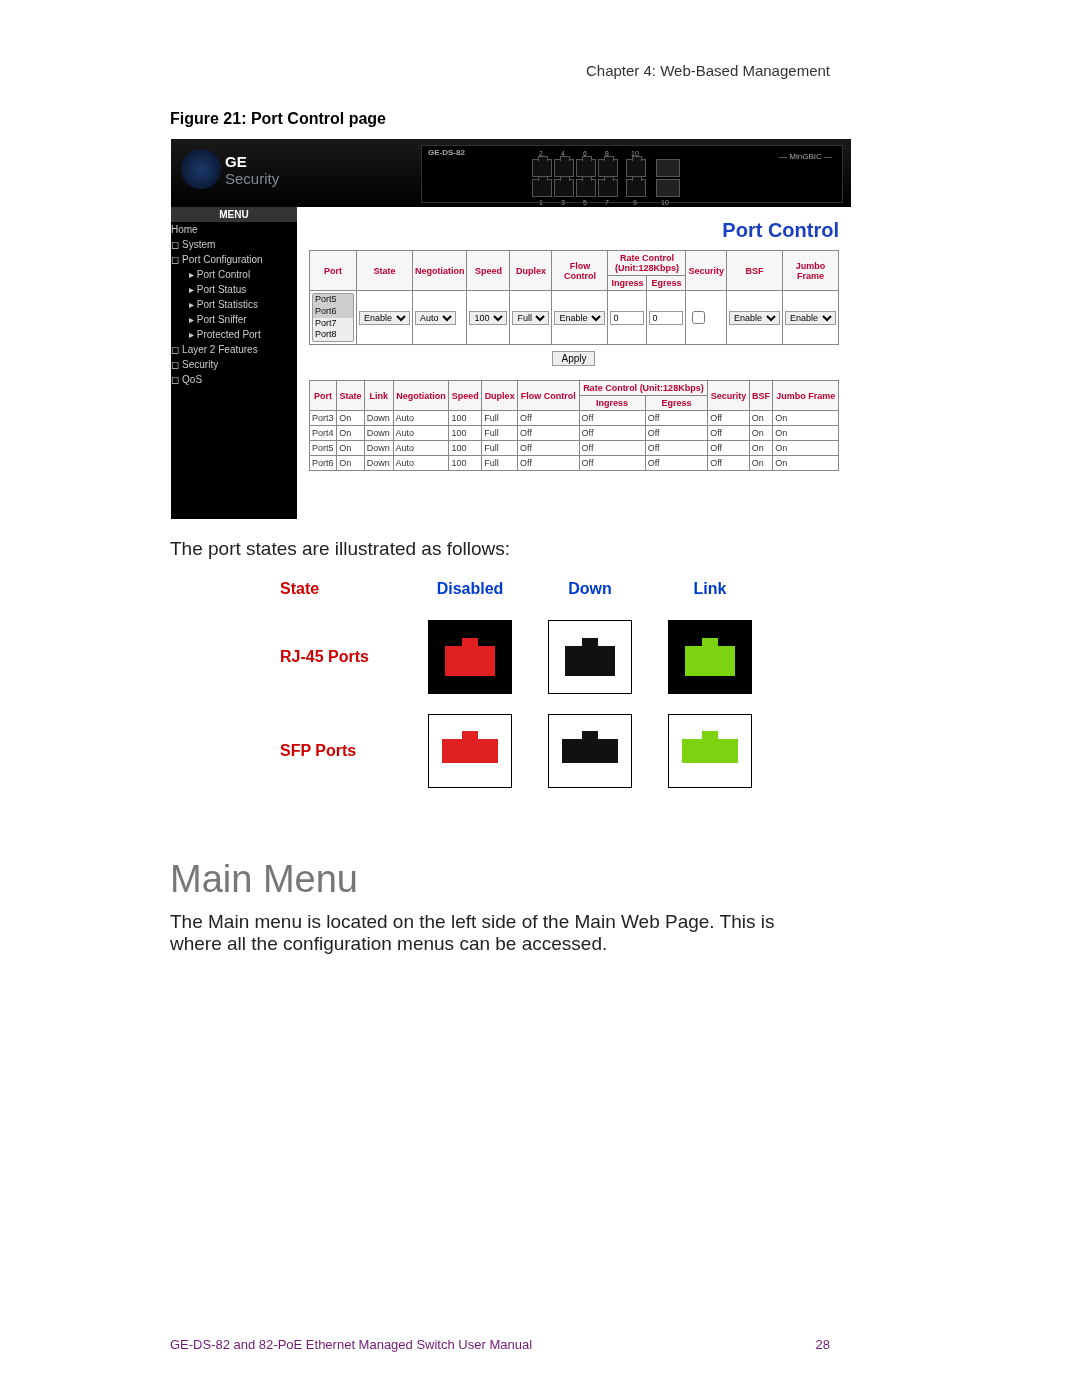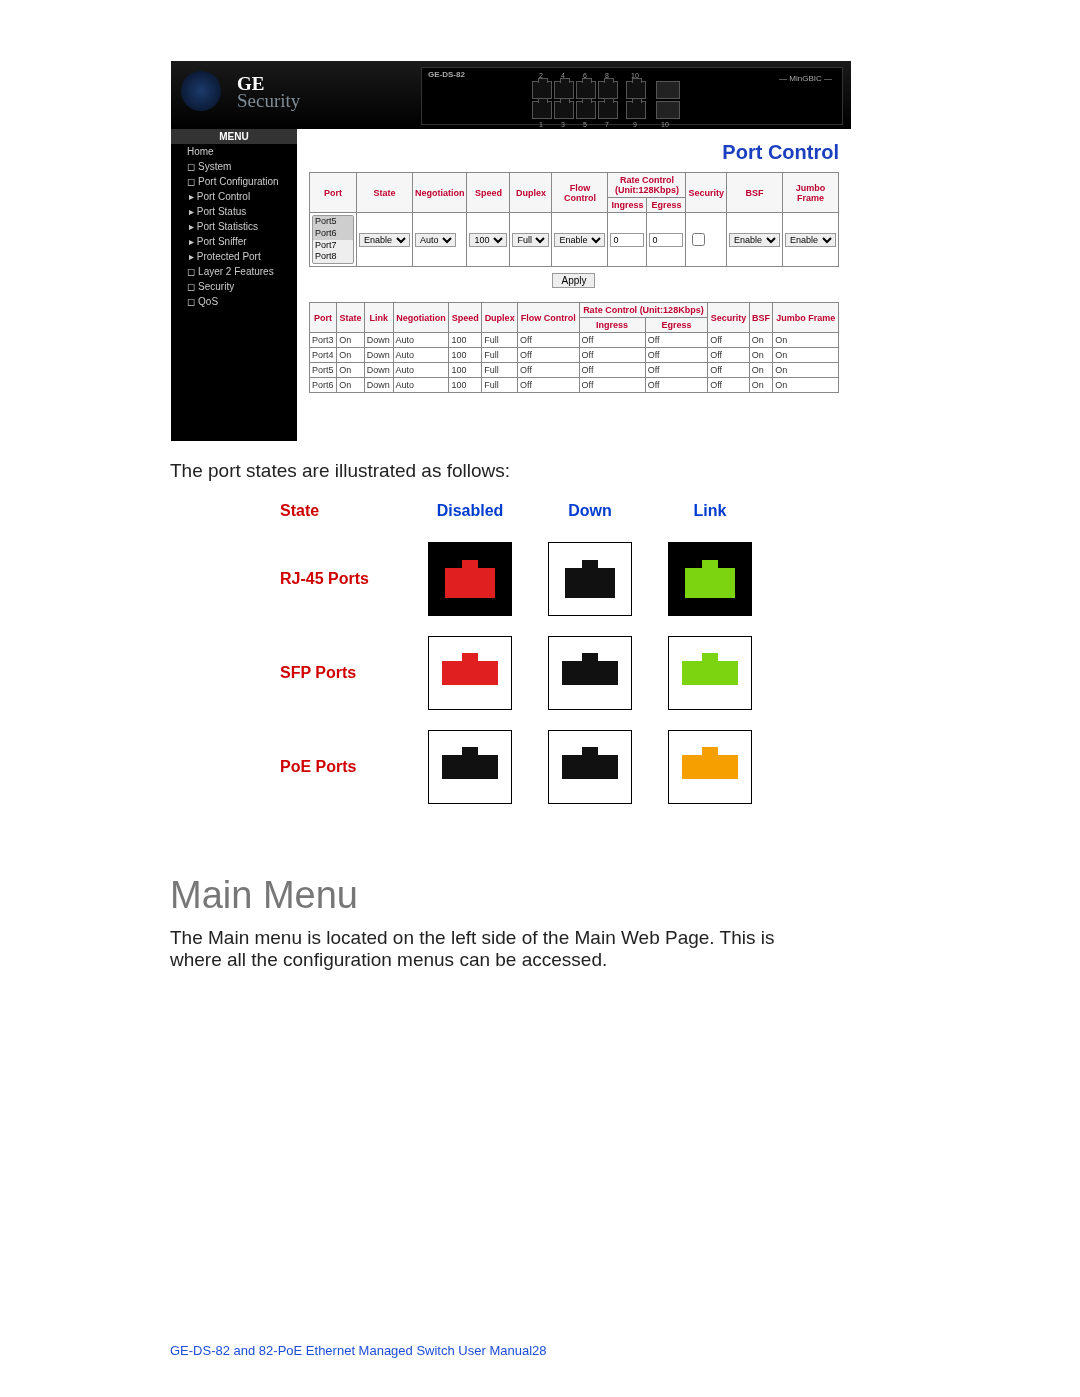--- a/index.html
+++ b/index.html
@@ -4,35 +4,35 @@
 <style>
   html,body{margin:0;padding:0;background:#fff;font-family:Arial,Helvetica,sans-serif;}
   .page{width:940px;height:1397px;position:relative;box-sizing:border-box;padding:60px 110px 0 170px;}
   .chap{position:absolute;top:62px;right:110px;font-size:15px;color:#333;}
   .fig-label{font-size:16px;font-weight:bold;margin-top:50px;margin-bottom:10px;}
   .shot{width:680px;height:380px;background:#fff;position:relative;border:1px solid #fff;}
   
   .hdr{height:68px;background:linear-gradient(#1a1a1a,#000);position:relative;}
   .logo{position:absolute;left:10px;top:10px;width:40px;height:40px;border-radius:50%;
         background:radial-gradient(circle,#1b3a6b 0%,#0a1730 80%);}
-  .brand{position:absolute;left:66px;top:14px;color:#7f8c97;font-size:19px;line-height:17px;font-family:Liberation Serif, serif;}
+  .brand{position:absolute;left:54px;top:14px;color:#7f8c97;font-size:15px;line-height:17px;}
   .brand b{color:#fff;}
   .panel{position:absolute;left:250px;top:6px;width:420px;height:56px;background:#000;border:1px solid #333;}
   .model{position:absolute;left:6px;top:2px;color:#aaa;font-size:8px;font-weight:bold;}
   .ports{position:absolute;left:110px;top:4px;display:flex;gap:2px;}
   .portcol{display:flex;flex-direction:column;gap:2px;}
   .pj{width:18px;height:16px;background:#111;border:1px solid #555;position:relative;}
   .pj:before{content:"";position:absolute;top:-4px;left:5px;width:8px;height:4px;background:#111;border:1px solid #555;border-bottom:none;}
   .pjn{width:18px;text-align:center;color:#999;font-size:7px;}
   .sfp{width:22px;height:16px;background:#222;border:1px solid #555;}
   .gbic{position:absolute;right:10px;top:6px;color:#aaa;font-size:8px;}
   .body{display:flex;height:312px;}
   .menu{width:130px;background:#000;color:#ccc;font-size:10px;}
   .menu .ttl{background:#333;text-align:center;font-weight:bold;color:#fff;padding:2px 0;font-size:10px;}
-  .menu .it{padding:2px 4px 2px 16px;}
+  .menu .it{padding:2px 4px 2px 0;}
   .menu .sub{padding-left:18px;}
   .content{flex:1;background:#fff;padding:8px 12px;}
   .pc-title{text-align:right;color:#1a3fbf;font-weight:bold;font-size:20px;margin:4px 0 8px;}
   table.ctl{border-collapse:collapse;font-size:9px;color:#c00030;width:100%;}
   table.ctl th{border:1px solid #888;background:#f6f6f6;font-weight:bold;padding:2px;}
   table.ctl td{border:1px solid #888;padding:2px;color:#333;background:#fff;}
   .sel{background:#eee;border:1px solid #999;font-size:9px;}
   .inp{width:28px;font-size:9px;border:1px solid #999;}
   .apply{margin:6px auto;display:block;font-size:10px;padding:1px 8px;border:1px solid #999;background:#eee;}
   table.stat{border-collapse:collapse;font-size:9px;width:100%;margin-top:14px;}
@@ -53,29 +53,30 @@
   .rj .tab{position:absolute;top:0;left:17px;width:16px;height:10px;}
   .sfpp{width:56px;height:24px;position:relative;}
   .sfpp .b1{position:absolute;left:0;top:0;width:56px;height:24px;}
   .sfpp .tab{position:absolute;top:-8px;left:20px;width:16px;height:8px;}
   .c-red{background:#e02020;}
   .c-black{background:#111;}
   .c-green{background:#7bd40f;}
   .c-orange{background:#f5a000;}
   
   h1{font-size:38px;font-weight:normal;color:#777;margin:60px 0 10px;}
-  .foot{position:absolute;bottom:39px;left:170px;right:110px;display:flex;
-        font-size:13px;color:#1d4ed8;}
+  .foot{position:absolute;bottom:45px;left:170px;right:110px;display:flex;justify-content:space-between;
+        font-size:13px;color:#701a75;}
 </style>
 </head>
 <body>
 <div class="page">
 
 <div class="chap">Chapter 4: Web-Based Management</div>
 
+<div class="fig-label">Figure 21:  Port Control page</div>
 
 <div class="shot">
   <div class="hdr">
     <div class="logo"></div>
     <div class="brand">
       <b>GE</b><br><span>Security</span>
     </div>
     <div class="panel">
       <div class="model">GE-DS-82</div>
       <div class="ports">
@@ -320,47 +321,20 @@
     <div class="cell">
           <div class="pbox" style="background:#fff;">
             <div class="sfpp">
               <div class="tab c-green"></div>
               <div class="b1 c-green"></div>
             </div>
           </div>
         </div>
   </div>
 
-  <div class="lg-row">
-    <div class="lg-lbl">PoE Ports</div>
-    <div class="cell">
-          <div class="pbox" style="background:#fff;">
-            <div class="sfpp">
-              <div class="tab c-black"></div>
-              <div class="b1 c-black"></div>
-            </div>
-          </div>
-        </div>
-    <div class="cell">
-          <div class="pbox" style="background:#fff;">
-            <div class="sfpp">
-              <div class="tab c-black"></div>
-              <div class="b1 c-black"></div>
-            </div>
-          </div>
-        </div>
-    <div class="cell">
-          <div class="pbox" style="background:#fff;">
-            <div class="sfpp">
-              <div class="tab c-orange"></div>
-              <div class="b1 c-orange"></div>
-            </div>
-          </div>
-        </div>
-  </div>
 </div>
 
 <h1>Main Menu</h1>
 <div class="para" style="margin-top:4px;">The Main menu is located on the left side of the Main Web Page. This is where all the configuration menus can be accessed.</div>
 
 <div class="foot">
   <span>GE-DS-82 and 82-PoE Ethernet Managed Switch User Manual</span>
   <span>28</span>
 </div>
 

